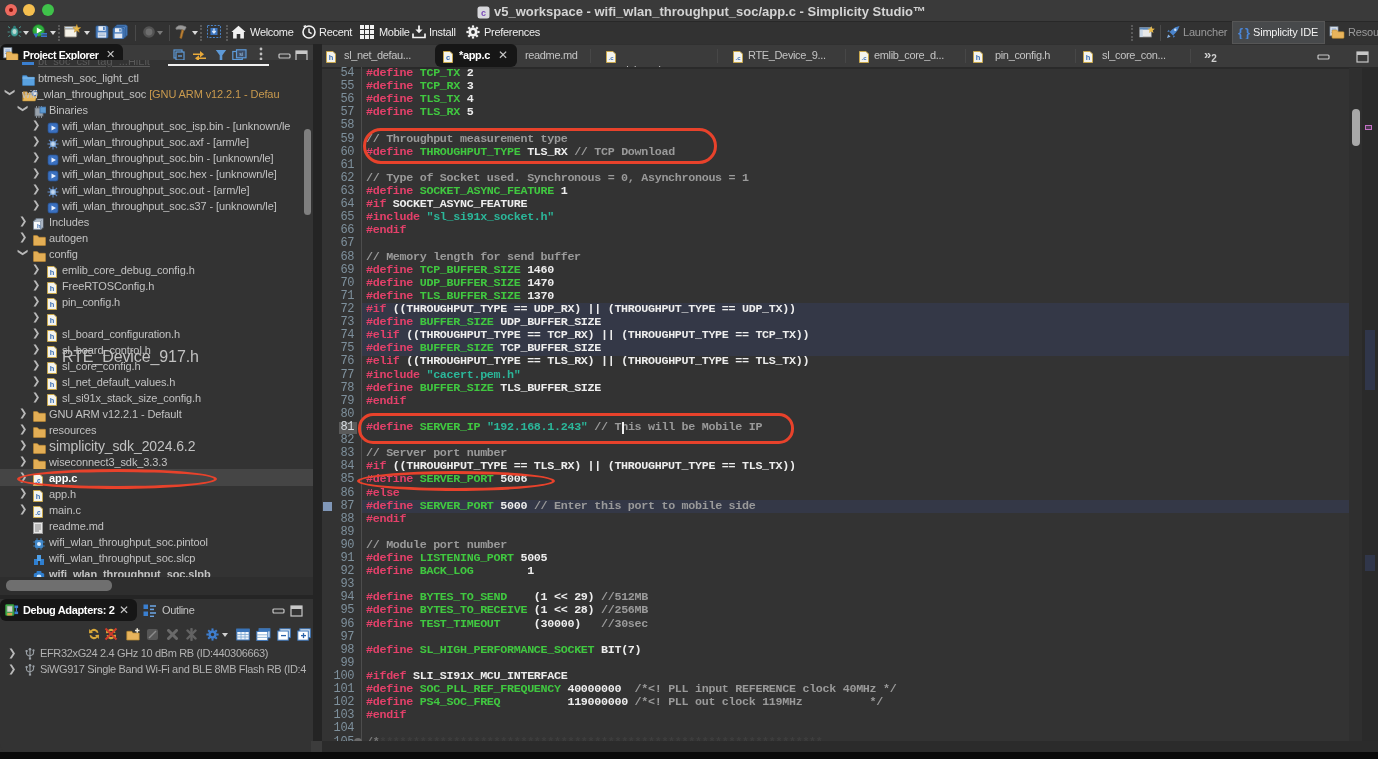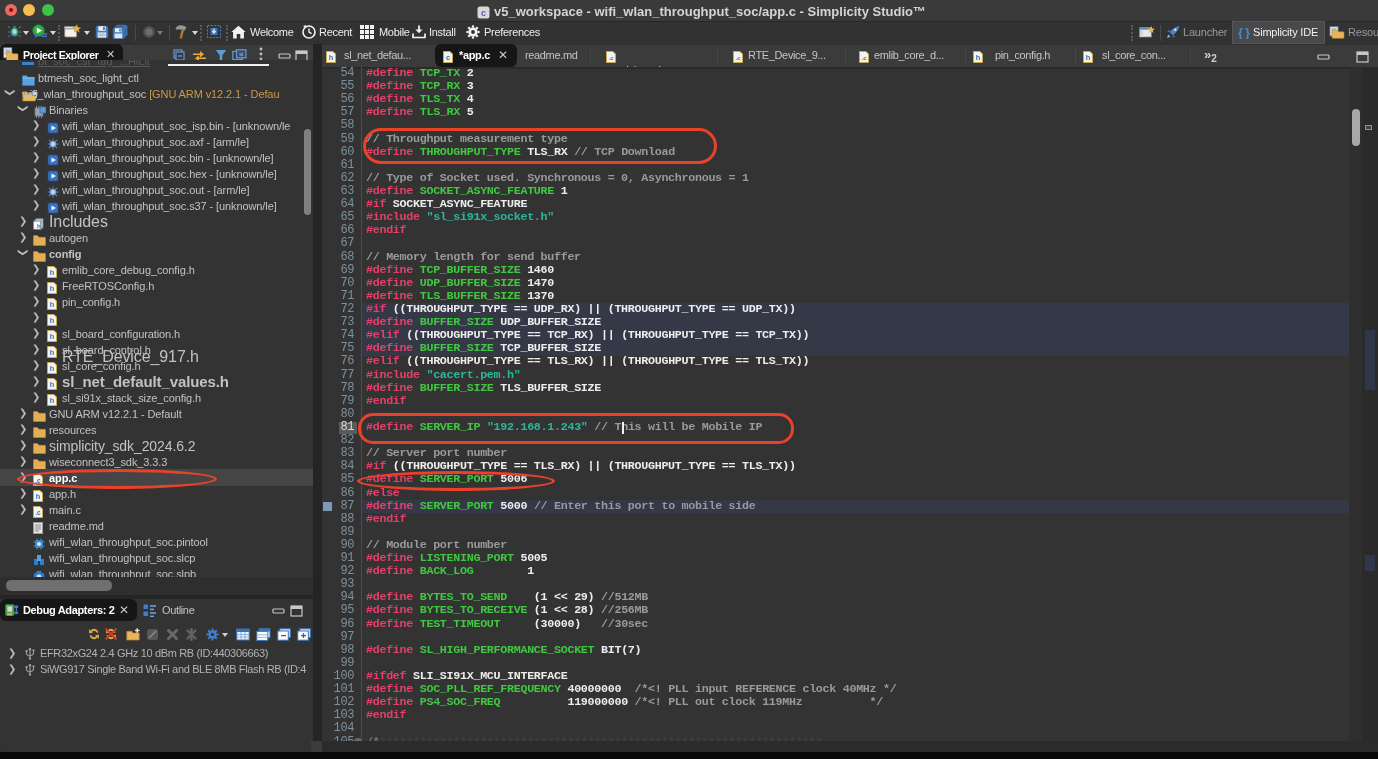--- a/index.html
+++ b/index.html
@@ -365,31 +365,31 @@
         <path d="M4.5 3.5 L9 6 L4.5 8.5 Z" fill="#eaf2ff"></path>
       </svg></div>
     <div class="abs" style="left:62px;top:138px;height:16px;line-height:16px;font-size:11px;letter-spacing:-0.1px;white-space:nowrap;font-weight:normal;color:#c2c2c2;">wifi_wlan_throughput_soc.s37 - [unknown/le]</div>
 <div class="chev" style="left:19px;top:155px;">❯</div>
     <div class="ticon" style="left:33px;top:156px;position:absolute;"><svg width="12" height="12" viewBox="0 0 12 12" style="">
         <rect x="3" y="0.8" width="7" height="9" fill="#dfe6ee" stroke="#7d8da0" stroke-width="0.8"></rect>
         <rect x="1.8" y="2" width="7" height="9" fill="#eef2f7" stroke="#7d8da0" stroke-width="0.8"></rect>
         <rect x="0.6" y="3.2" width="7" height="8" fill="#f8fafc" stroke="#7d8da0" stroke-width="0.8"></rect>
         <text x="4" y="9.8" font-family="Liberation Sans" font-size="6" font-weight="bold" fill="#3a6fb5">h</text>
       </svg></div>
-    <div class="abs" style="left:49px;top:154px;height:16px;line-height:16px;font-size:16px;letter-spacing:-0.1px;white-space:nowrap;font-weight:normal;color:#c2c2c2;">Includes</div>
+    <div class="abs" style="left:49px;top:154px;height:16px;line-height:16px;font-size:11px;letter-spacing:-0.1px;white-space:nowrap;font-weight:normal;color:#c2c2c2;">Includes</div>
 <div class="chev" style="left:19px;top:171px;">❯</div>
     <div class="ticon" style="left:33px;top:172px;position:absolute;"><svg width="13" height="11" viewBox="0 0 13 11" style="">
         <path d="M0.5 2 L0.5 10 Q0.5 10.5 1 10.5 L12 10.5 Q12.5 10.5 12.5 10 L12.5 2.8 Q12.5 2.3 12 2.3 L5.9 2.3 L4.9 1 Q4.3 0.4 3.6 0.4 L1 0.4 Q0.5 0.4 0.5 1 Z" fill="#e3ae55" stroke="#c08a33" stroke-width="0.6"></path>
       </svg></div>
     <div class="abs" style="left:49px;top:170px;height:16px;line-height:16px;font-size:11px;letter-spacing:-0.1px;white-space:nowrap;font-weight:normal;color:#c2c2c2;">autogen</div>
 <div class="chev" style="left:19px;top:187px;transform:rotate(90deg);">❯</div>
     <div class="ticon" style="left:33px;top:188px;position:absolute;"><svg width="13" height="11" viewBox="0 0 13 11" style="">
         <path d="M0.5 2 L0.5 10 Q0.5 10.5 1 10.5 L12 10.5 Q12.5 10.5 12.5 10 L12.5 2.8 Q12.5 2.3 12 2.3 L5.9 2.3 L4.9 1 Q4.3 0.4 3.6 0.4 L1 0.4 Q0.5 0.4 0.5 1 Z" fill="#e3ae55" stroke="#c08a33" stroke-width="0.6"></path>
       </svg></div>
-    <div class="abs" style="left:49px;top:186px;height:16px;line-height:16px;font-size:11px;letter-spacing:-0.1px;white-space:nowrap;font-weight:bold;color:#c2c2c2;">config</div>
+    <div class="abs" style="left:49px;top:186px;height:16px;line-height:16px;font-size:11px;letter-spacing:-0.1px;white-space:nowrap;font-weight:normal;color:#c2c2c2;">config</div>
 <div class="chev" style="left:32px;top:203px;">❯</div>
     <div class="ticon" style="left:47px;top:204px;position:absolute;"><svg width="10" height="12" viewBox="0 0 10 12" style="">
         <path d="M0.5 0.5 L7 0.5 L9.5 3 L9.5 11.5 L0.5 11.5 Z" fill="#f4f4ee" stroke="#c9a84c" stroke-width="1"></path>
         <text x="5.0" y="9.4" font-family="Liberation Sans" font-size="7.5" font-weight="bold" fill="#3a6fb5" text-anchor="middle">h</text>
       </svg></div>
     <div class="abs" style="left:62px;top:202px;height:16px;line-height:16px;font-size:11px;letter-spacing:-0.1px;white-space:nowrap;font-weight:normal;color:#c2c2c2;">emlib_core_debug_config.h</div>
 <div class="chev" style="left:32px;top:219px;">❯</div>
     <div class="ticon" style="left:47px;top:220px;position:absolute;"><svg width="10" height="12" viewBox="0 0 10 12" style="">
         <path d="M0.5 0.5 L7 0.5 L9.5 3 L9.5 11.5 L0.5 11.5 Z" fill="#f4f4ee" stroke="#c9a84c" stroke-width="1"></path>
         <text x="5.0" y="9.4" font-family="Liberation Sans" font-size="7.5" font-weight="bold" fill="#3a6fb5" text-anchor="middle">h</text>
@@ -423,21 +423,21 @@
     <div class="ticon" style="left:47px;top:300px;position:absolute;"><svg width="10" height="12" viewBox="0 0 10 12" style="">
         <path d="M0.5 0.5 L7 0.5 L9.5 3 L9.5 11.5 L0.5 11.5 Z" fill="#f4f4ee" stroke="#c9a84c" stroke-width="1"></path>
         <text x="5.0" y="9.4" font-family="Liberation Sans" font-size="7.5" font-weight="bold" fill="#3a6fb5" text-anchor="middle">h</text>
       </svg></div>
     <div class="abs" style="left:62px;top:298px;height:16px;line-height:16px;font-size:11px;letter-spacing:-0.1px;white-space:nowrap;font-weight:normal;color:#c2c2c2;">sl_core_config.h</div>
 <div class="chev" style="left:32px;top:315px;">❯</div>
     <div class="ticon" style="left:47px;top:316px;position:absolute;"><svg width="10" height="12" viewBox="0 0 10 12" style="">
         <path d="M0.5 0.5 L7 0.5 L9.5 3 L9.5 11.5 L0.5 11.5 Z" fill="#f4f4ee" stroke="#c9a84c" stroke-width="1"></path>
         <text x="5.0" y="9.4" font-family="Liberation Sans" font-size="7.5" font-weight="bold" fill="#3a6fb5" text-anchor="middle">h</text>
       </svg></div>
-    <div class="abs" style="left:62px;top:314px;height:16px;line-height:16px;font-size:15px;letter-spacing:-0.1px;white-space:nowrap;font-weight:bold;color:#c2c2c2;text-align:right;">sl_net_default_values.h</div>
+    <div class="abs" style="left:62px;top:314px;height:16px;line-height:16px;font-size:11px;letter-spacing:-0.1px;white-space:nowrap;font-weight:normal;color:#c2c2c2;text-align:right;">sl_net_default_values.h</div>
 <div class="chev" style="left:32px;top:331px;">❯</div>
     <div class="ticon" style="left:47px;top:332px;position:absolute;"><svg width="10" height="12" viewBox="0 0 10 12" style="">
         <path d="M0.5 0.5 L7 0.5 L9.5 3 L9.5 11.5 L0.5 11.5 Z" fill="#f4f4ee" stroke="#c9a84c" stroke-width="1"></path>
         <text x="5.0" y="9.4" font-family="Liberation Sans" font-size="7.5" font-weight="bold" fill="#3a6fb5" text-anchor="middle">h</text>
       </svg></div>
     <div class="abs" style="left:62px;top:330px;height:16px;line-height:16px;font-size:11px;letter-spacing:-0.1px;white-space:nowrap;font-weight:normal;color:#c2c2c2;">sl_si91x_stack_size_config.h</div>
 <div class="chev" style="left:19px;top:347px;">❯</div>
     <div class="ticon" style="left:33px;top:348px;position:absolute;"><svg width="13" height="11" viewBox="0 0 13 11" style="">
         <path d="M0.5 2 L0.5 10 Q0.5 10.5 1 10.5 L12 10.5 Q12.5 10.5 12.5 10 L12.5 2.8 Q12.5 2.3 12 2.3 L5.9 2.3 L4.9 1 Q4.3 0.4 3.6 0.4 L1 0.4 Q0.5 0.4 0.5 1 Z" fill="#e3ae55" stroke="#c08a33" stroke-width="0.6"></path>
       </svg></div>
@@ -503,21 +503,21 @@
         <rect x="1" y="5" width="4" height="6" fill="#2f7fd0"></rect>
         <rect x="7" y="5" width="4" height="6" fill="#2f7fd0"></rect>
         <rect x="4" y="1" width="4" height="6" fill="#4fa0e8"></rect>
       </svg></div>
     <div class="abs" style="left:49px;top:490px;height:16px;line-height:16px;font-size:11px;letter-spacing:-0.1px;white-space:nowrap;font-weight:normal;color:#c2c2c2;">wifi_wlan_throughput_soc.slcp</div>
 <div class="ticon" style="left:33px;top:508px;position:absolute;"><svg width="12" height="12" viewBox="0 0 12 12" style="">
         <rect x="0.8" y="3" width="10.4" height="8" rx="1.5" fill="#2f7fd0"></rect>
         <rect x="3.5" y="1" width="5" height="3" rx="1" fill="#2f7fd0"></rect>
         <circle cx="6" cy="7" r="2.4" fill="#cfe6fa"></circle>
       </svg></div>
-    <div class="abs" style="left:49px;top:506px;height:16px;line-height:16px;font-size:11px;letter-spacing:-0.1px;white-space:nowrap;font-weight:normal;color:#c2c2c2;">wifi_wlan_throughput_soc.slpb</div>
+    <div class="abs" style="left:49px;top:506px;height:16px;line-height:16px;font-size:11px;letter-spacing:-0.1px;white-space:nowrap;font-weight:bold;color:#c2c2c2;">wifi_wlan_throughput_soc.slpb</div>
 </div>
 <div class="abs" style="left:304px;top:129px;width:7px;height:86px;border-radius:3.5px;background:#7f7f7f;"></div>
 <div class="abs" style="left:0;top:577px;width:313px;height:18px;background:#2e2e2e;"></div>
 <div class="abs" style="left:6px;top:580px;width:106px;height:11px;border-radius:5px;background:#6f6f6f;"></div>
 <div class="abs" style="left:0;top:595px;width:313px;height:4px;background:#252525;"></div>
 <div class="abs" style="left:0;top:599px;width:313px;height:153px;background:#333333;border-bottom-left-radius:8px;"></div>
 <div class="abs blacktab" style="left:0;top:599px;width:137px;height:22px;"></div>
 <div class="abs" style="left:4px;top:603px;"><svg width="15" height="14" viewBox="0 0 15 14" style="">
       <rect x="1.5" y="1.5" width="8.5" height="11" rx="1" fill="#3fae4a" stroke="#2a8634" stroke-width="0.8"></rect>
       <rect x="3" y="3" width="5.5" height="6" fill="#cfd8cf" stroke="#6a8a6a" stroke-width="0.6"></rect>

